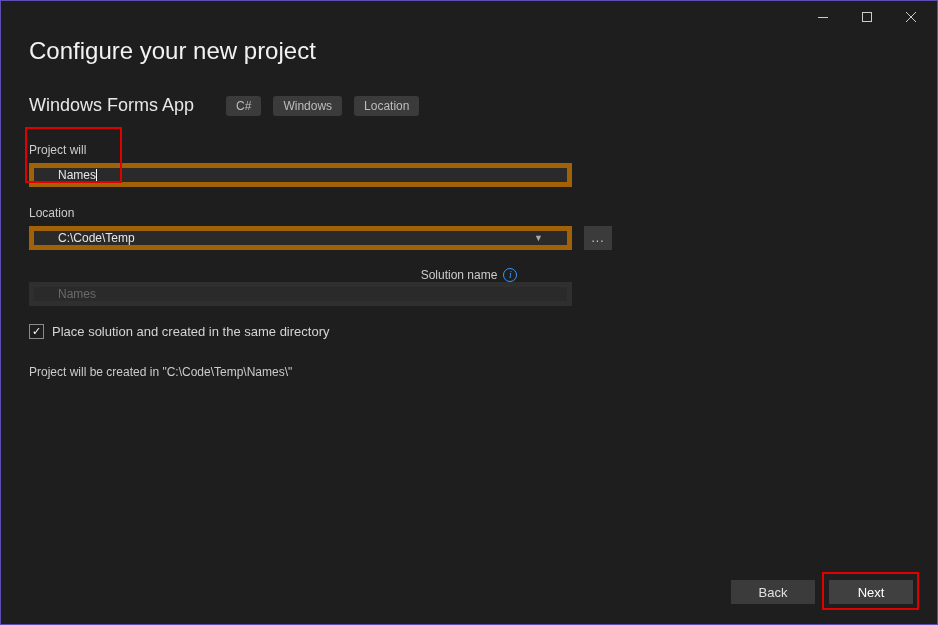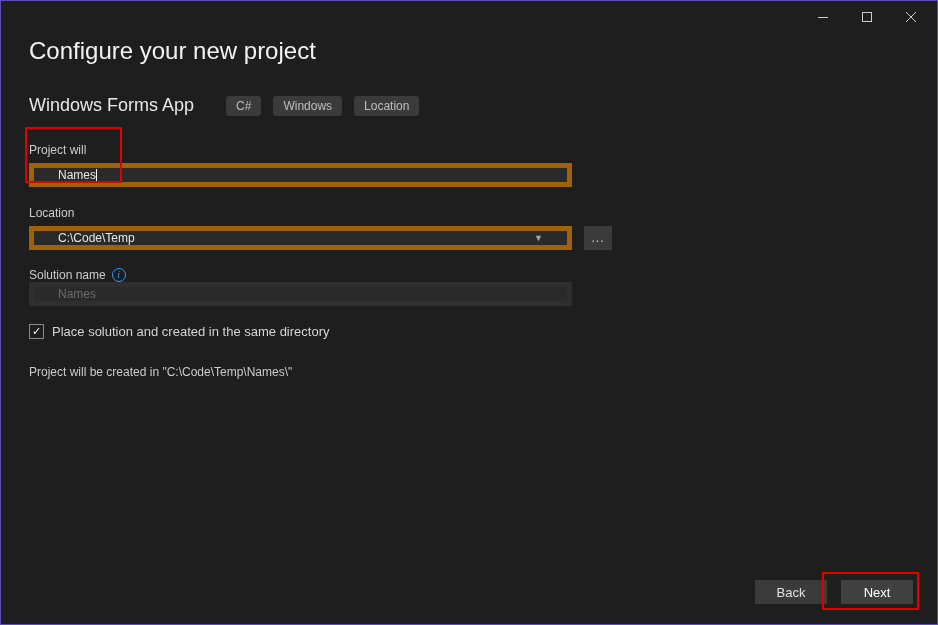--- a/index.html
+++ b/index.html
@@ -53,21 +53,21 @@
       font-size: 12px;
       padding: 3px 10px;
       border-radius: 3px;
     }
     .field-label {
       font-size: 12px;
       color: #cccccc;
       margin-bottom: 6px;
       display: inline-block;
     }
-    .field-label-row { display: flex; align-items: center; gap: 6px; }
+    .field-label-row { display: flex; align-items: center; gap: 6px; justify-content: center; }
     .info-icon {
       display: inline-flex; align-items: center; justify-content: center;
       width: 14px; height: 14px;
       border: 1px solid #3399ff;
       border-radius: 50%;
       color: #3399ff;
       font-size: 10px;
       font-style: italic;
       font-family: Georgia, serif;
       line-height: 1;
@@ -118,21 +118,21 @@
     .summary-text {
       font-size: 12px;
       color: #cccccc;
     }
     .footer {
       position: absolute;
       bottom: 20px; right: 24px;
       display: flex; gap: 14px;
     }
     .footer-btn {
-      width: 72px; height: 24px;
+      width: 84px; height: 24px;
       display: flex; align-items: center; justify-content: center;
       font-size: 13px;
     }
     .btn-back { background: #3b3b3b; color: #e0e0e0; }
     .btn-next { background: #404040; color: #ffffff; }
     .highlight-box {
       position: absolute;
       border: 2px solid #e00000;
       pointer-events: none;
     }

